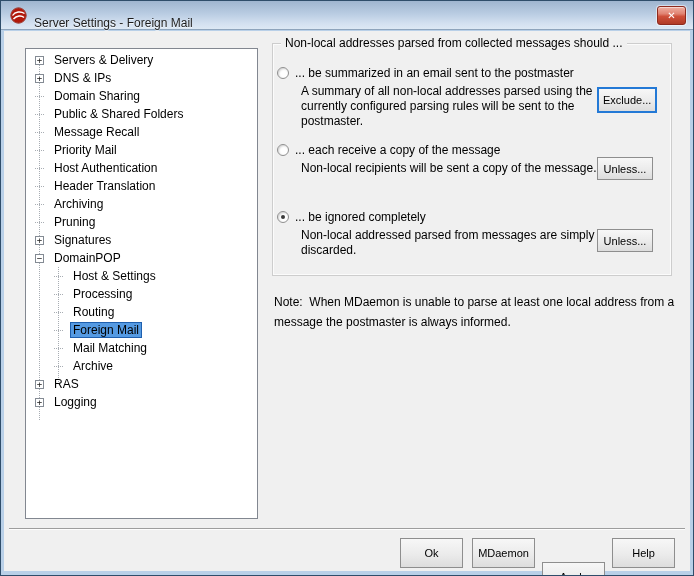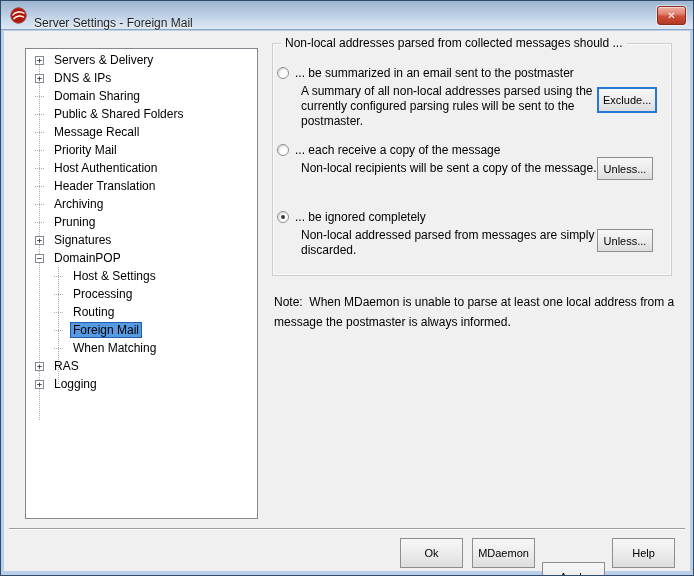--- a/index.html
+++ b/index.html
@@ -180,21 +180,25 @@
         <div class="trow lvl1">
           <span class="glyph stub"></span>
           <span class="tlabel">Routing</span>
         </div>
         <div class="trow lvl1 sel">
           <span class="glyph stub"></span>
           <span class="tlabel">Foreign Mail</span>
         </div>
         <div class="trow lvl1">
           <span class="glyph stub"></span>
-          <span class="tlabel">When Matching</span>
+          <span class="tlabel">Mail Matching</span>
+        </div>
+        <div class="trow lvl1">
+          <span class="glyph stub"></span>
+          <span class="tlabel">Archive</span>
         </div>
         <div class="trow lvl0">
           <span class="glyph box">+</span>
           <span class="tlabel">RAS</span>
         </div>
         <div class="trow lvl0">
           <span class="glyph box">+</span>
           <span class="tlabel">Logging</span>
         </div>
       </div>

